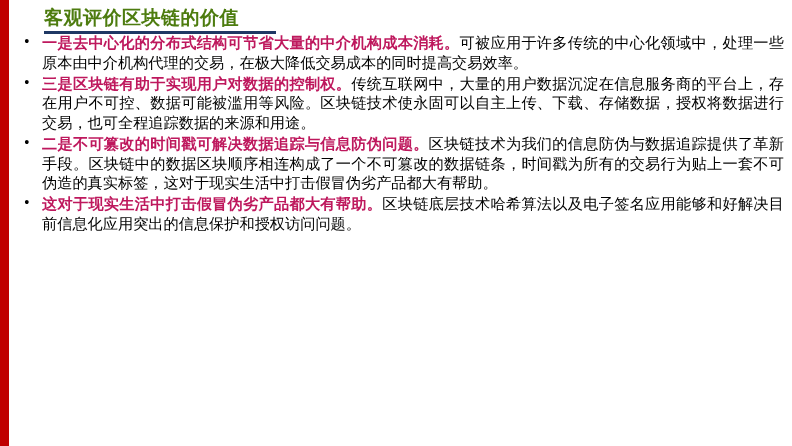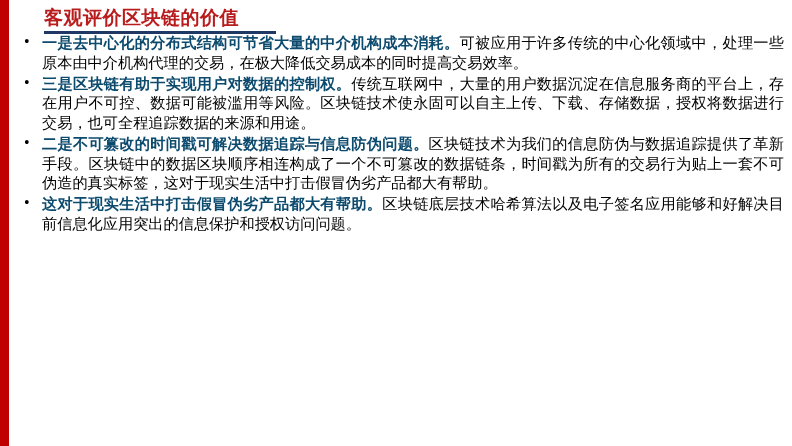--- a/index.html
+++ b/index.html
@@ -33,21 +33,21 @@
   .title-wrap {
     position: absolute;
     left: 44px;
     top: 7px;
     width: 700px;
   }
   .title-text {
     font-family: Liberation Serif, serif;
     font-size: 19px;
     font-weight: bold;
-    color: #b91c1c;
+    color: #4d7c0f;
     letter-spacing: 0.5px;
     line-height: 1.15;
     white-space: nowrap;
   }
   .title-rule {
     margin-top: 2px;
     width: 232px;
     height: 3px;
     background: #1f3864;
   }
@@ -79,21 +79,21 @@
     position: absolute;
     left: 8px;
     top: -1px;
     color: #000000;
     font-size: 16px;
     line-height: 1.30;
   }
   .lead {
     font-family: "Liberation Sans", sans-serif;
     font-weight: bold;
-    color: #0c4a6e;
+    color: #be185d;
     font-size: 15.2px;
   }
   .rest {
     font-family: "Liberation Serif", serif;
     color: #000000;
     font-size: 15.2px;
   }
 </style>
 </head>
 <body>

